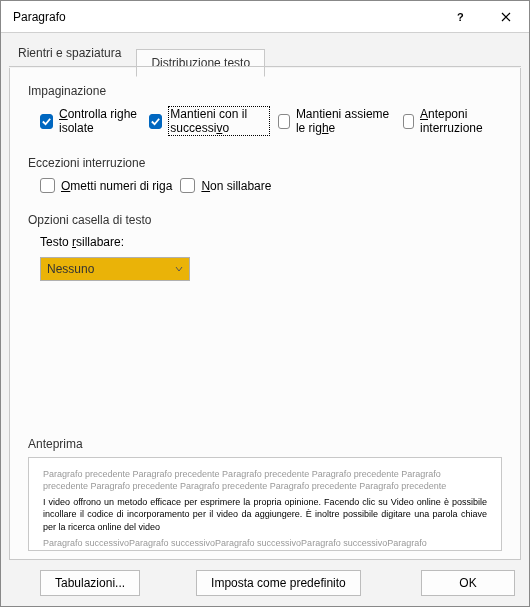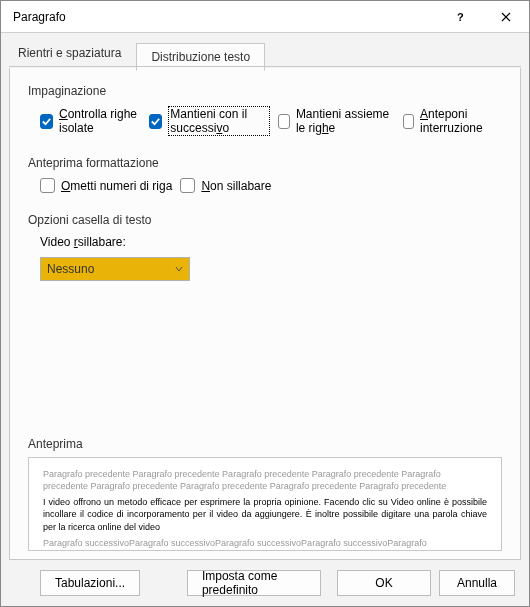--- a/index.html
+++ b/index.html
@@ -4,21 +4,21 @@
 <style>
   * { box-sizing: border-box; font-family: "Segoe UI", Arial, sans-serif; }
   body { margin: 0; background: #f0f0f0; width: 530px; height: 607px; overflow: hidden; }
   .dialog { width: 530px; height: 607px; background: #f3f3f3; border: 1px solid #888; display: flex; flex-direction: column; }
   .titlebar { height: 32px; background: #ffffff; display: flex; align-items: center; padding: 0 0 0 12px; border-bottom: 1px solid #d0d0d0; }
   .titlebar .title { flex: 1; font-size: 12px; color: #000; }
   .titlebar .btn { width: 46px; height: 32px; display: flex; align-items: center; justify-content: center; color: #000; }
   .titlebar .btn svg { width: 10px; height: 10px; }
   .tabs { display: flex; padding: 6px 8px 0 2px; gap: 0; }
   .tab { padding: 6px 14px; font-size: 12px; color: #333; border: 1px solid transparent; border-bottom: none; cursor: default; }
-  .tab.active { background: #fcfcfc; border-color: #c8c8c8; border-bottom: 1px solid #fcfcfc; position: relative; top: 4px; }
+  .tab.active { background: #fcfcfc; border-color: #c8c8c8; border-bottom: 1px solid #fcfcfc; position: relative; top: 10px; }
   .tab-underline { border-bottom: 1px solid #c8c8c8; margin: 0 8px; position: relative; top: -1px; }
   .content { flex: 1; padding: 10px 18px 8px 18px; background: #fcfcfc; margin: 0 8px; border: 1px solid #c8c8c8; border-top: none; display: flex; flex-direction: column; }
   .section-title { font-size: 12px; color: #333; margin: 6px 0 8px 0; }
   .option-group { padding-left: 12px; display: flex; flex-direction: row; gap: 8px; margin-bottom: 14px; }
   .chk-row { display: flex; align-items: center; gap: 6px; font-size: 12px; color: #000; }
   .chk { width: 15px; height: 15px; border: 1px solid #888; border-radius: 3px; background: #fff; display: flex; align-items: center; justify-content: center; }
   .chk.checked { background: #0067c0; border-color: #0067c0; }
   .chk.checked svg { width: 11px; height: 11px; }
   .focus-rect { border: 1px dotted #000; padding: 0 1px; }
   .u { text-decoration: underline; }
@@ -90,37 +90,37 @@
         <span class="chk"></span>
         <span><span>Mantieni assieme le rig</span><span class="u">h</span><span>e</span></span>
       </label>
 
       <label class="chk-row">
         <span class="chk"></span>
         <span><span class="u">A</span><span>nteponi interruzione</span></span>
       </label>
     </div>
 
-    <div class="section-title">Anteprima formattazione</div>
+    <div class="section-title">Eccezioni interruzione</div>
     <div class="option-group">
 
       <label class="chk-row">
         <span class="chk"></span>
         <span><span class="u">O</span><span>metti numeri di riga</span></span>
       </label>
 
       <label class="chk-row">
         <span class="chk"></span>
         <span><span class="u">N</span><span>on sillabare</span></span>
       </label>
     </div>
 
     <div class="section-title">Opzioni casella di testo</div>
     <div class="field-row">
-      <span class="field-label"><span>Video </span><span class="u">r</span><span>sillabare:</span></span>
+      <span class="field-label"><span>Testo </span><span class="u">r</span><span>sillabare:</span></span>
     </div>
     <div class="combo">
       <span>Nessuno</span>
       <span class="arrow">
         <svg viewBox="0 0 8 8">
             <path d="M1 2 L4 6 L7 2" stroke="#555" stroke-width="1" fill="none"></path>
           </svg>
       </span>
     </div>
 
@@ -134,16 +134,15 @@
     </div>
 
   </div>
 
   <div class="footer">
     <div class="btn-flat btn-tabul">Tabulazioni...</div>
     <div style="width:40px"></div>
     <div class="btn-flat btn-default">Imposta come predefinito</div>
     <div class="gap"></div>
     <div class="btn-flat btn-ok">OK</div>
-    <div class="btn-flat btn-cancel">Annulla</div>
   </div>
 
 </div>
 
 </body></html>

